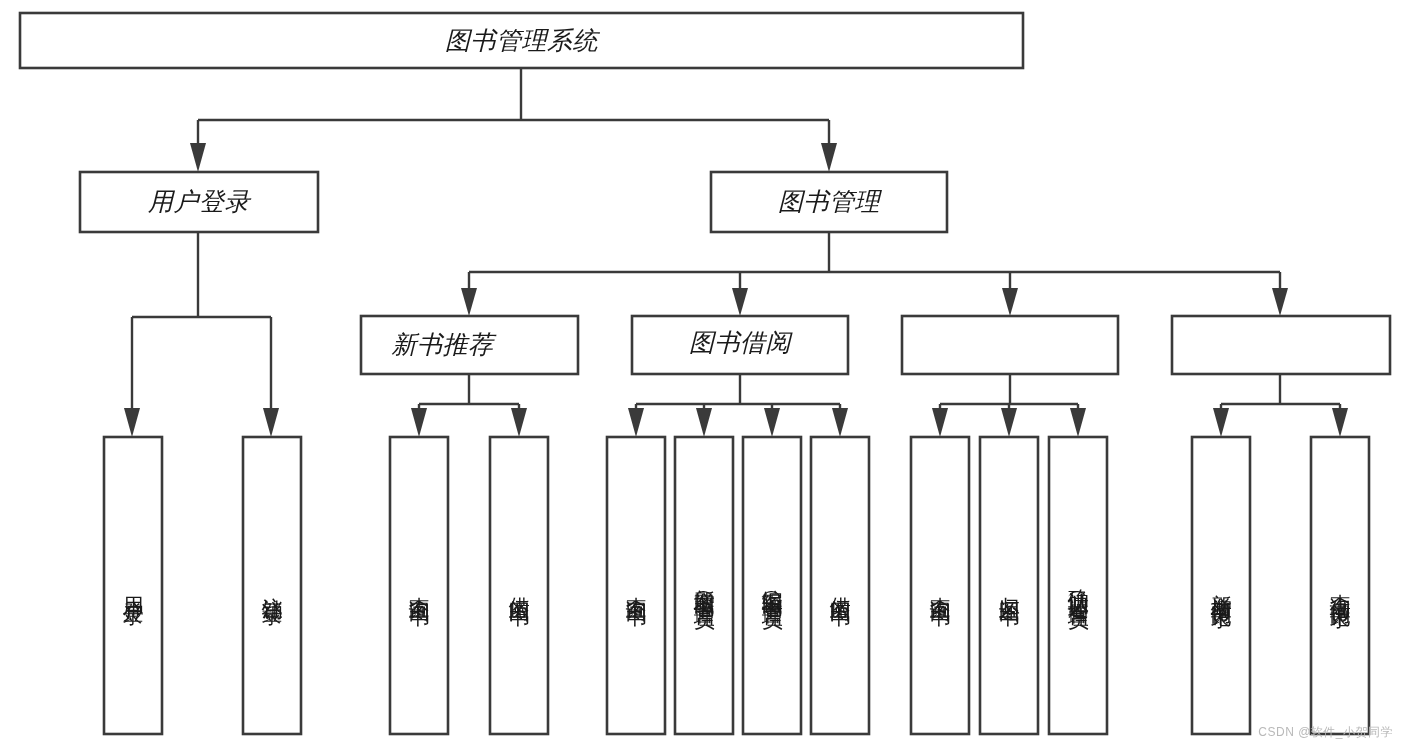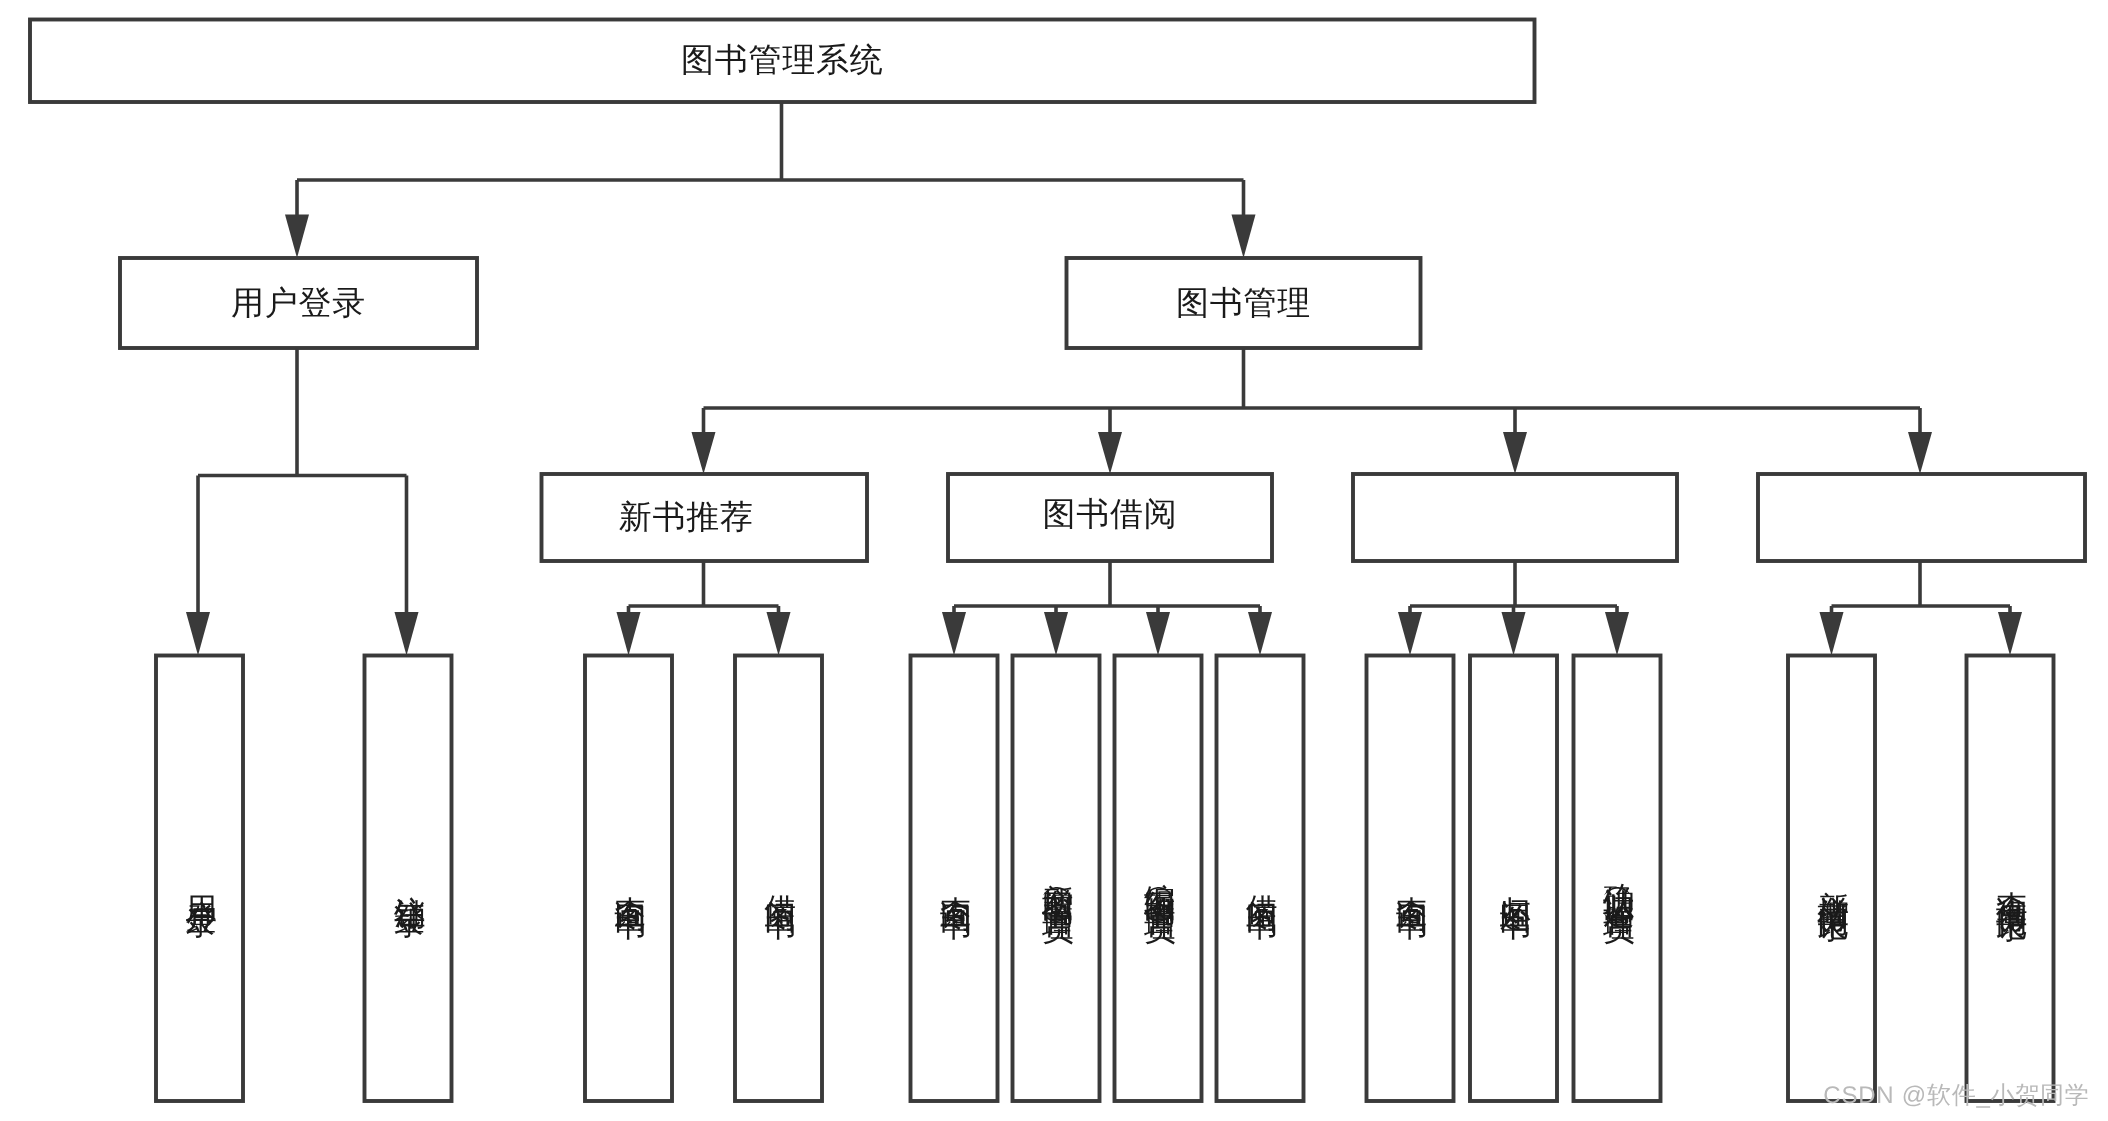--- a/index.html
+++ b/index.html
@@ -46,40 +46,41 @@
     display: flex;
     align-items: center;
     justify-content: center;
     color: #1a1a1a;
     font-family: "Liberation Sans", "DejaVu Sans", sans-serif;
     letter-spacing: 0.5px;
     pointer-events: none;
     box-sizing: border-box;
   }
   .node-label.horizontal {
-    font-size: 22px;
+    font-size: 25px;
     line-height: 1.1;
     white-space: nowrap;
+    font-style: italic;
   }
   .node-label.vertical {
     writing-mode: vertical-rl;
     text-orientation: upright;
     font-size: 21px;
     line-height: 1.25;
     letter-spacing: 3px;
     align-items: center;
     justify-content: center;
     padding-top: 6px;
     padding-bottom: 6px;
   }
   .watermark {
     position: absolute;
     right: 12px;
     bottom: 6px;
-    font-size: 16px;
+    font-size: 12px;
     color: #b9b9b9;
     font-family: "Liberation Sans", "DejaVu Sans", sans-serif;
     white-space: nowrap;
     letter-spacing: 0.5px;
   }
 </style>
 </head>
 <body>
 
 <div id="diagram-root">
@@ -190,21 +191,21 @@
 
     <rect class="node-box" x="1192" y="437" width="58" height="297"></rect>
     <rect class="node-box" x="1311" y="437" width="58" height="297"></rect>
   </svg>
 
   <div class="node-label horizontal" style="left:20px; top:13px; width:1003px; height:55px;">图书管理系统</div>
 
   <div class="node-label horizontal" style="left:80px; top:172px; width:238px; height:60px;">用户登录</div>
   <div class="node-label horizontal" style="left:711px; top:172px; width:236px; height:60px;">图书管理</div>
 
-  <div class="node-label horizontal" style="left:361px; top:316px; width:193px; height:58px;">新书推荐</div>
+  <div class="node-label horizontal" style="left:346px; top:316px; width:193px; height:58px;">新书推荐</div>
   <div class="node-label horizontal" style="left:632px; top:305px; width:216px; height:76px;">图书借阅</div>
 
   <div class="node-label vertical" style="left:104px; top:437px; width:58px; height:297px;">用户登录</div>
   <div class="node-label vertical" style="left:243px; top:437px; width:58px; height:297px;">注销登录</div>
 
   <div class="node-label vertical" style="left:390px; top:437px; width:58px; height:297px;">查询图书</div>
   <div class="node-label vertical" style="left:490px; top:437px; width:58px; height:297px;">借阅图书</div>
 
   <div class="node-label vertical" style="left:607px; top:437px; width:58px; height:297px;">查询图书</div>
   <div class="node-label vertical" style="left:675px; top:437px; width:58px; height:297px;">新增图书（管理员）</div>

